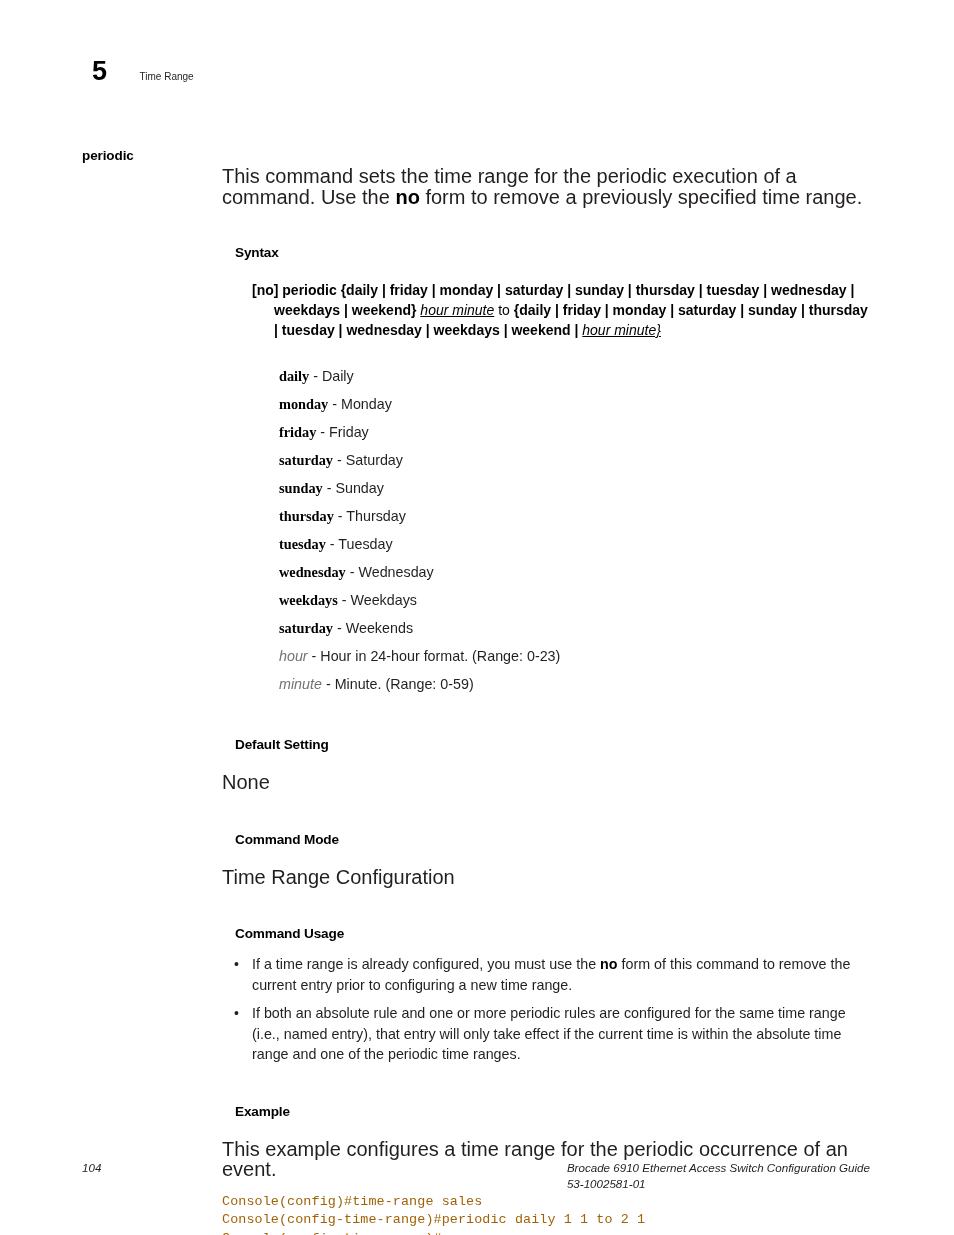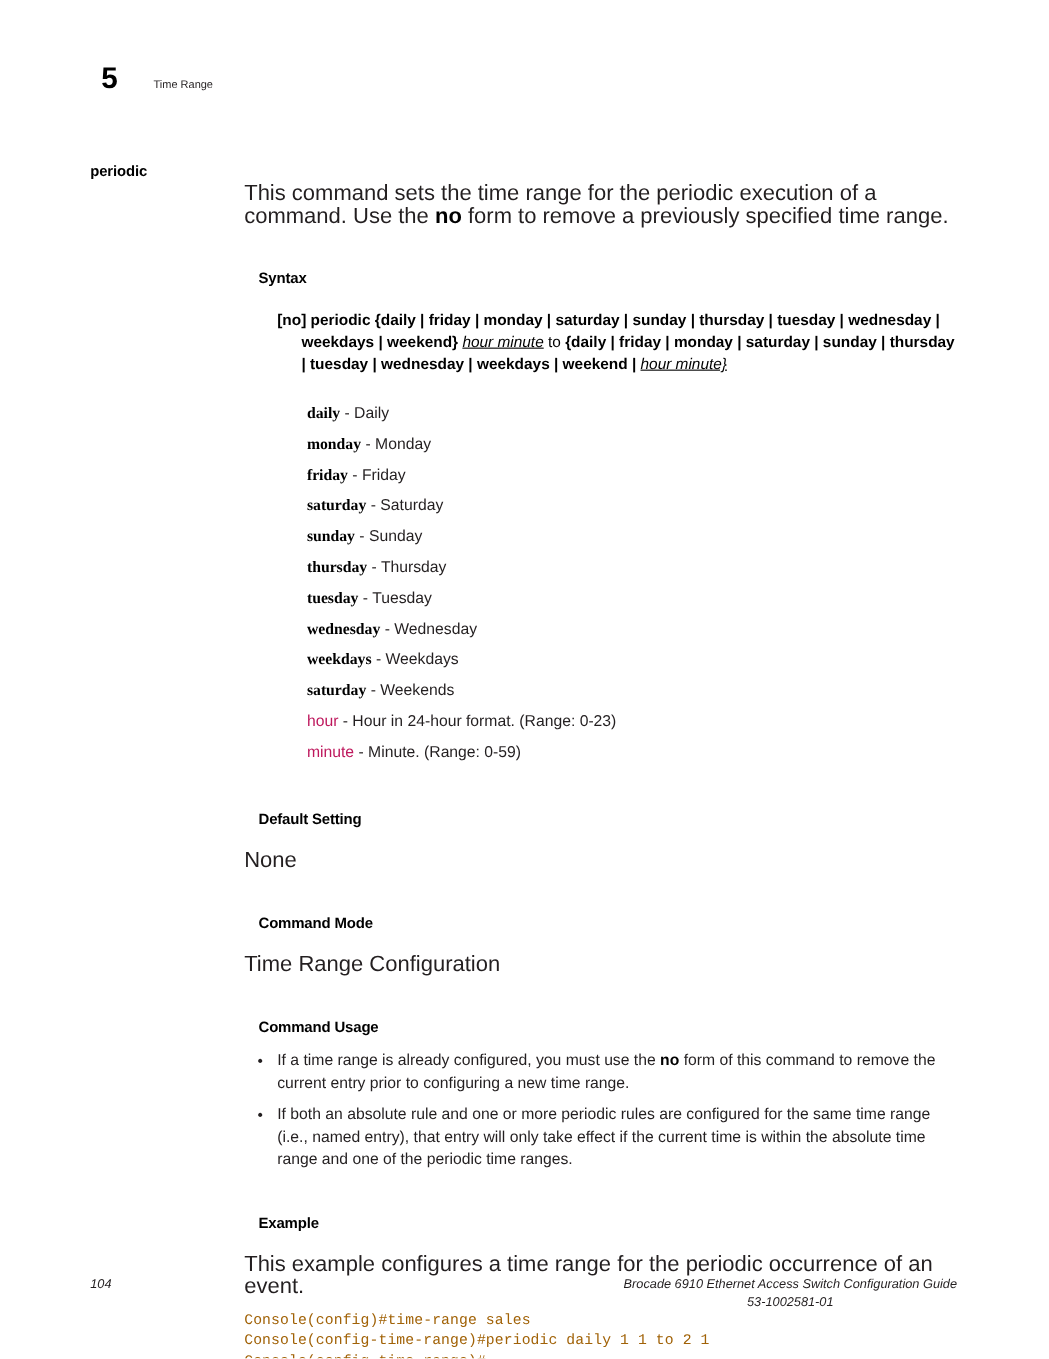--- a/index.html
+++ b/index.html
@@ -108,21 +108,22 @@
     line-height: 20px;
     padding: 4px 0;
     color: #231f20;
   }
   .param-list .kw {
     font-weight: bold;
     color: #000;
     font-family: Liberation Serif, serif;
   }
   .param-list .kw-italic {
-    color: #be185d;
+    font-style: italic;
+    color: #737373;
   }
 
   
   .usage-list {
     margin: 4px 0 0 0;
     padding: 0;
     list-style: none;
   }
   .usage-list li {
     position: relative;
@@ -162,21 +163,21 @@
     top: 1160px;
     display: flex;
     justify-content: space-between;
     align-items: flex-start;
     font-style: italic;
     font-size: 11.6px;
     color: #231f20;
   }
   .footer-page-number { line-height: 16px; }
   .footer-doc-info {
-    text-align: center;
+    text-align: left;
     line-height: 16px;
   }
   .footer-doc-id { display: block; }
 </style>
 </head>
 <body>
 
 <div class="page">
 
   <div class="page-header">

